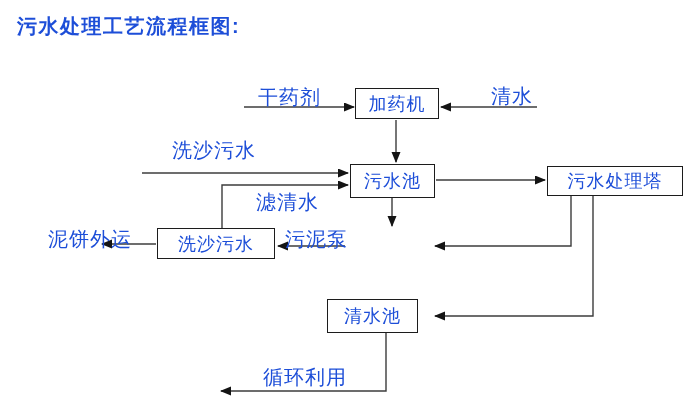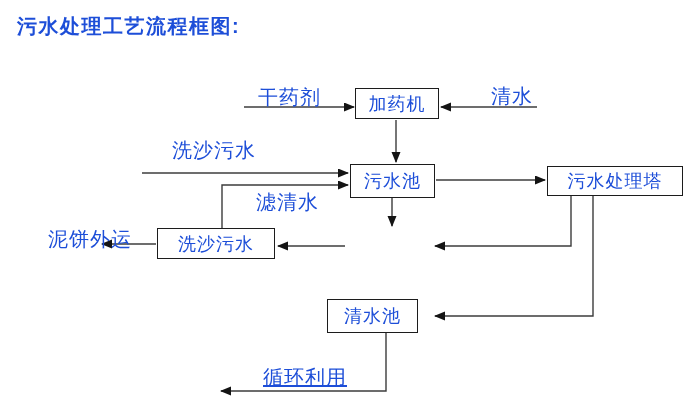--- a/index.html
+++ b/index.html
@@ -53,21 +53,21 @@
   .n-clean    { left: 327px; top: 299px; width:  91px; height: 34px; }
   
   .l-dry      { left: 258px; top:  84px; }
   .l-cleanw   { left: 491px; top:  83px; }
   .l-sand     { left: 172px; top: 137px; }
   .l-pump1    { left: 452px; top: 154px; }
   .l-filtered { left: 256px; top: 189px; }
   .l-sludgep  { left: 285px; top: 226px; }
   .l-bottom   { left: 471px; top: 222px; }
   .l-cake     { left:  16px; top: 226px; margin-left: 32px; }
-  .l-recycle  { left: 263px; top: 364px; text-decoration: underline; }
+  .l-recycle  { left: 263px; top: 364px; }
 </style>
 </head>
 <body>
 
 <div class="canvas">
 
   <div class="title">污水处理工艺流程框图:</div>
 
   <svg class="lines-layer" width="700" height="420" viewBox="0 0 700 420" xmlns="http://www.w3.org/2000/svg">
     <defs>
@@ -94,16 +94,17 @@
   <div class="node n-dosing">加药机</div>
   <div class="node n-sewage">污水池</div>
   <div class="node n-tower">污水处理塔</div>
   <div class="node n-press">洗沙污水</div>
   <div class="node n-clean">清水池</div>
 
   <div class="edge-label l-dry">干药剂</div>
   <div class="edge-label l-cleanw">清水</div>
   <div class="edge-label l-sand">洗沙污水</div>
   <div class="edge-label l-filtered">滤清水</div>
+  <div class="edge-label l-sludgep">污泥泵</div>
   <div class="edge-label l-cake">泥饼外运</div>
   <div class="edge-label l-recycle">循环利用</div>
 
 </div>
 
 </body></html>

